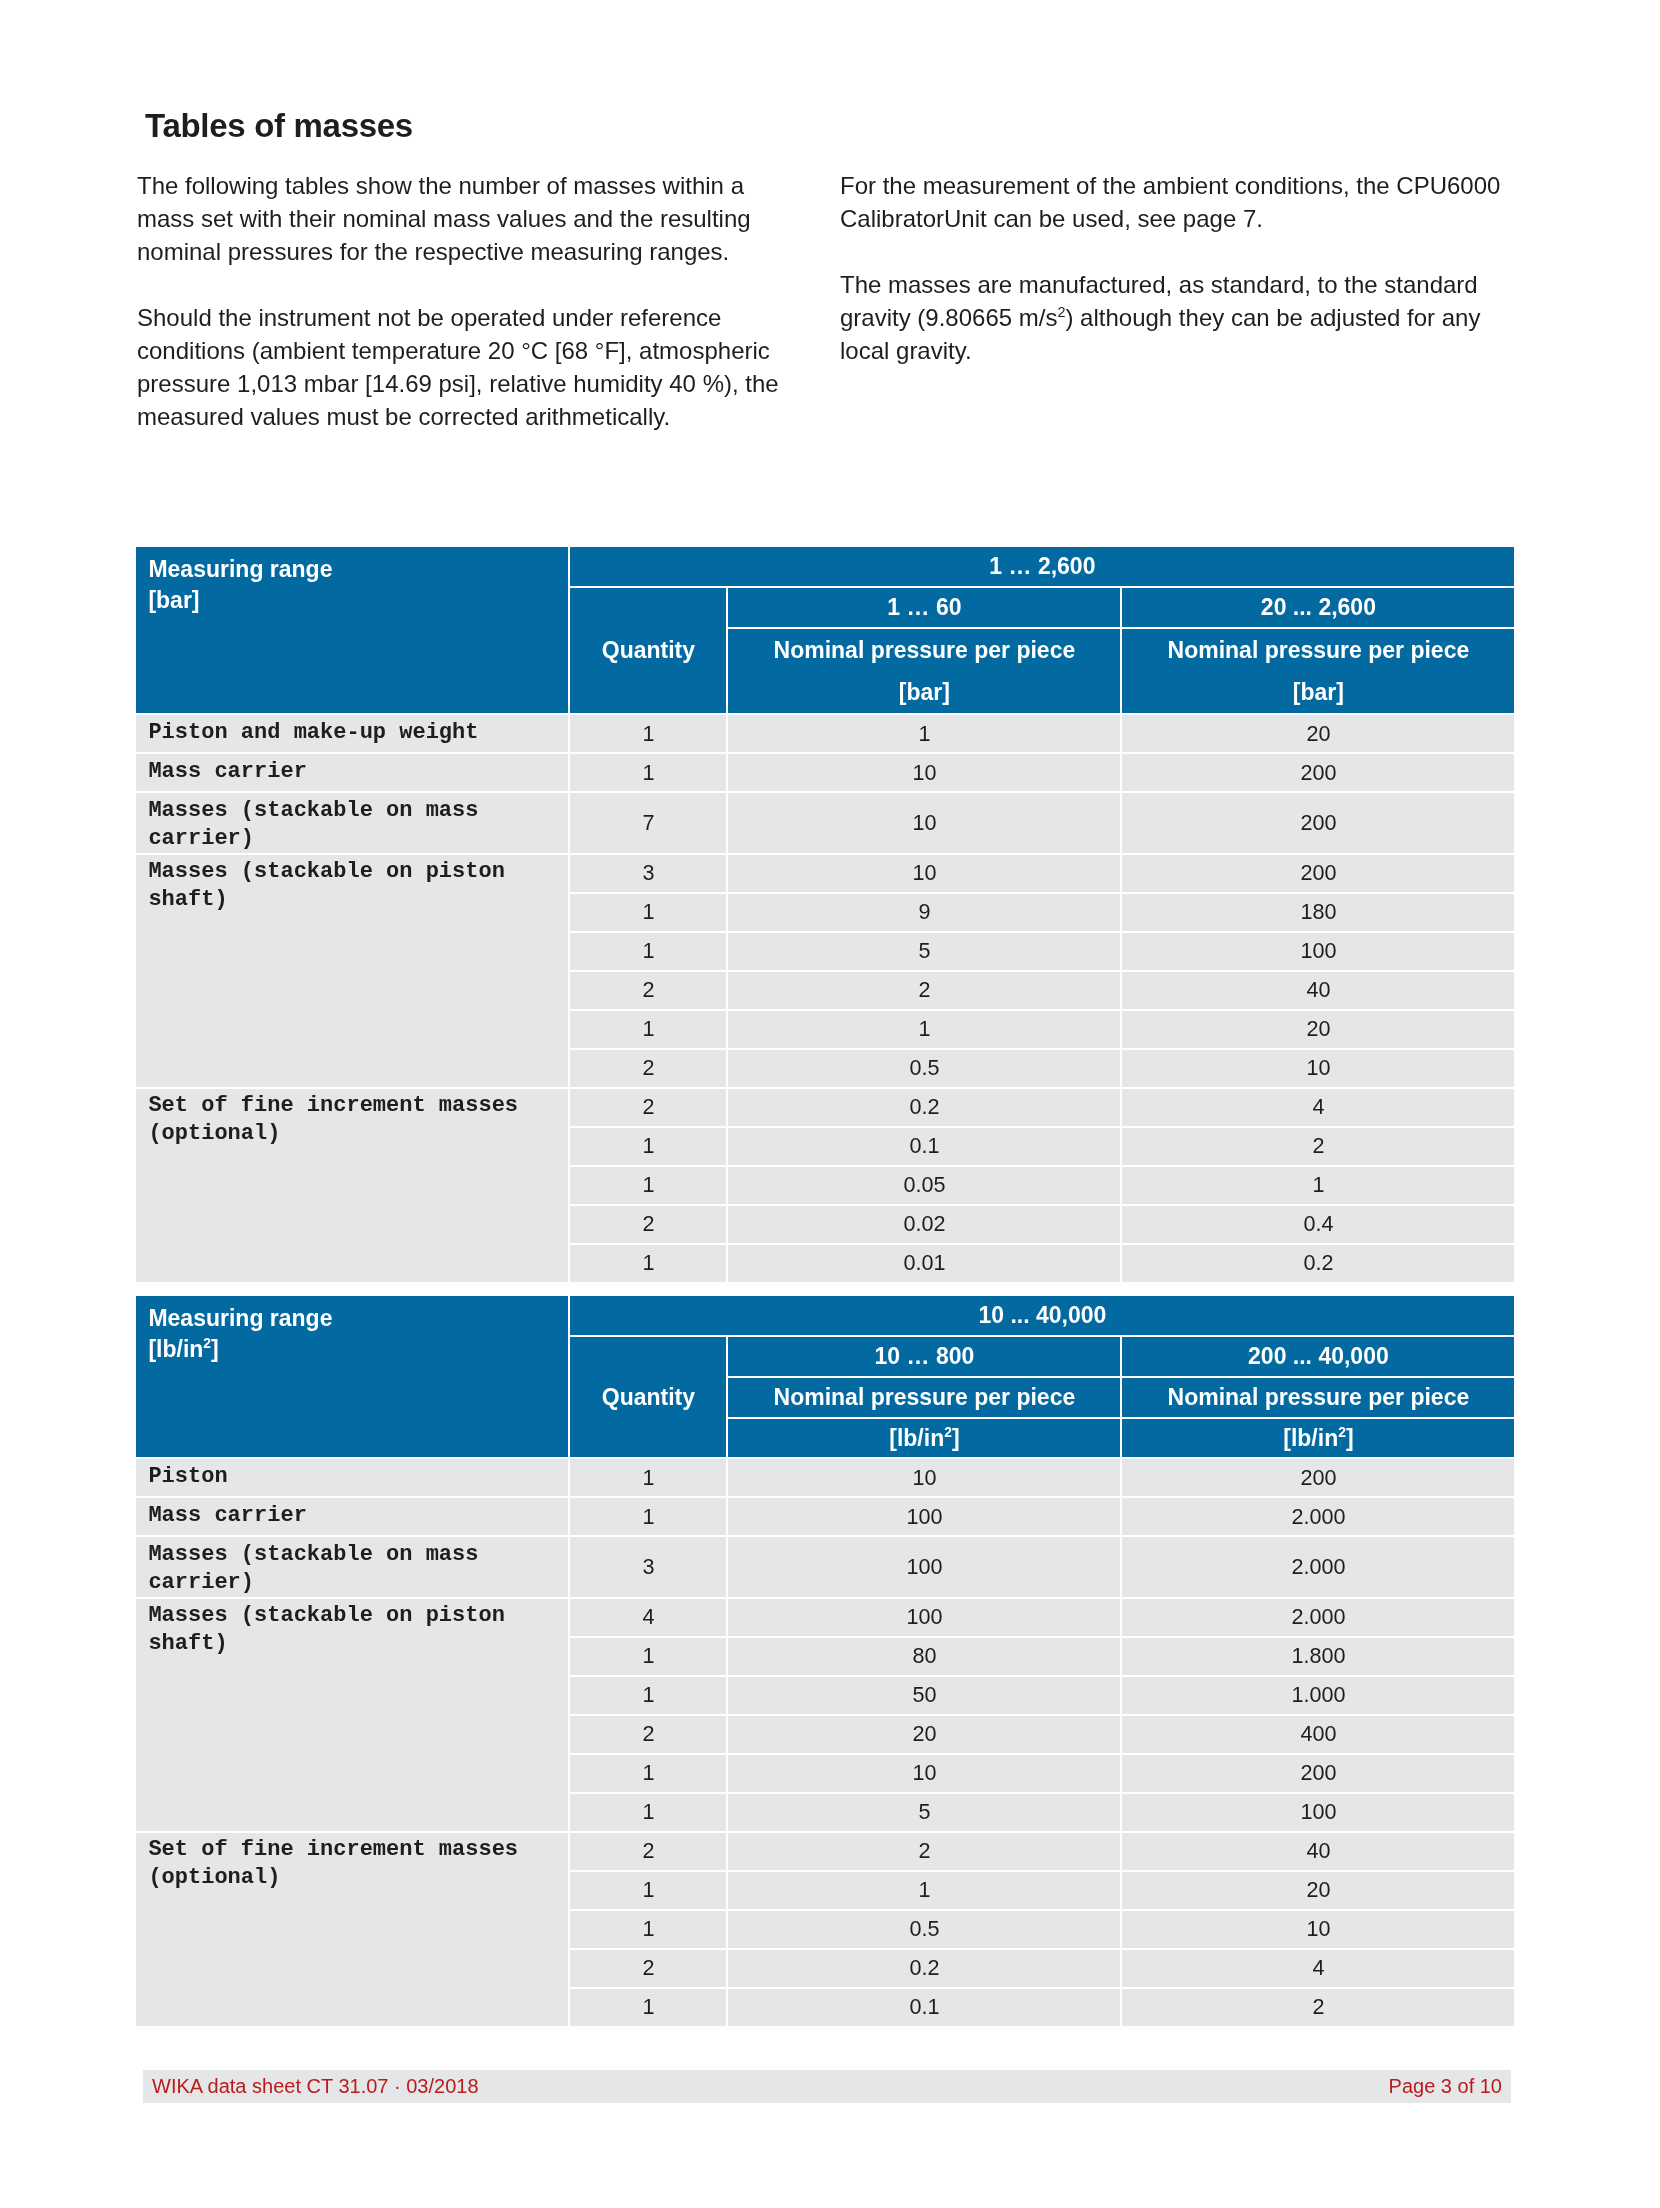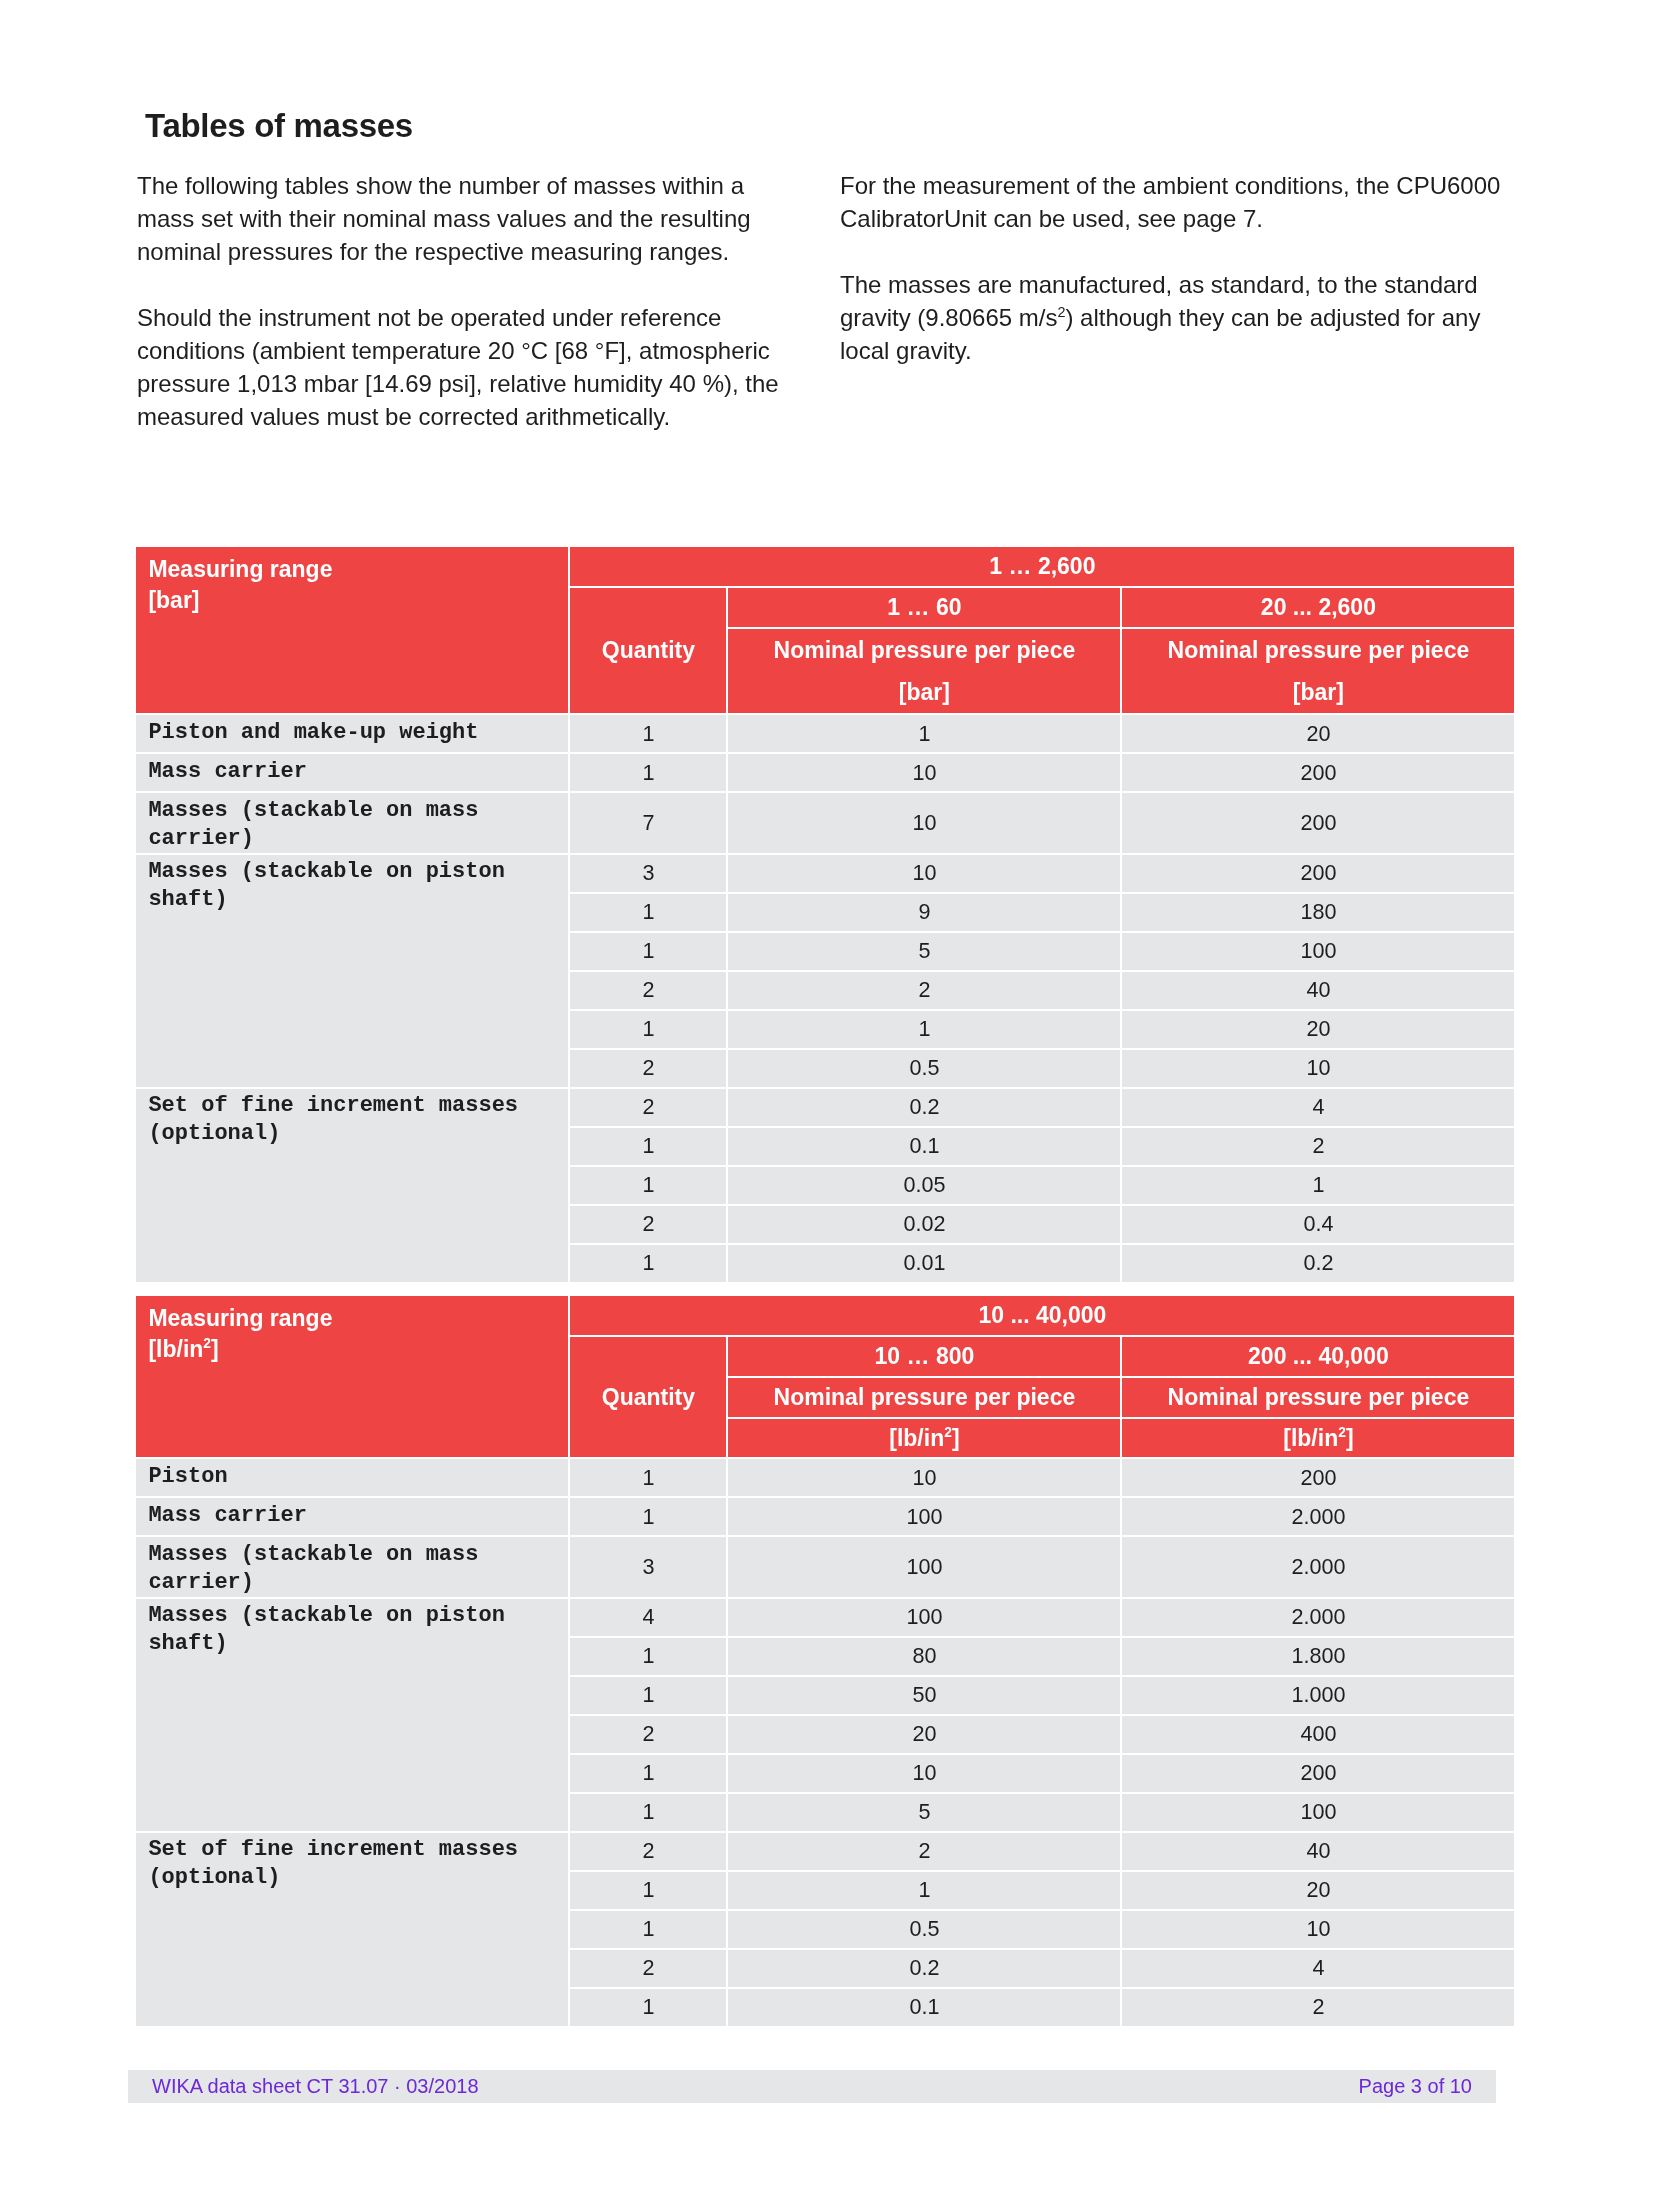--- a/index.html
+++ b/index.html
@@ -21,21 +21,21 @@
 
   table.mass {
     position: absolute; left: 137px; width: 1370px;
     border-collapse: separate; border-spacing: 2.6px 2.6px;
     margin-left: -2.6px;
     table-layout: fixed;
     font-size: 23px;
   }
   table.mass td, table.mass th { padding: 0; }
   table.mass th {
-    background: #ef4444; color: #ffffff; font-weight: bold;
+    background: #0369a1; color: #ffffff; font-weight: bold;
     text-align: center; vertical-align: middle;
   }
   table.mass th.range-label {
     text-align: left; vertical-align: top;
     padding: 7px 12px; line-height: 31px;
   }
   table.mass td {
     background: #e5e6e7; text-align: center; vertical-align: middle;
     height: 37px; font-size: 21.6px;
   }
@@ -45,24 +45,24 @@
   }
   .h-top { height: 39px; }
   .h-sub { height: 39px; }
   .h-nom { height: 39px; }
   .h-unit { height: 38px; }
   .t1 { top: 545px; }
   .t2 { top: 1294px; }
   .nom-two-line { line-height: 42px; padding: 0 3.5px; }
 
   .footer {
-    position: absolute; left: 128px; top: 2070px; width: 1368px; height: 33px;
-    background: #e5e6e7; font-size: 20px; color: #6d28d9;
+    position: absolute; left: 143px; top: 2070px; width: 1368px; height: 33px;
+    background: #e5e6e7; font-size: 20px; color: #b91c1c;
     display: flex; justify-content: space-between; align-items: center;
-    padding: 0 24px;
+    padding: 0 9px;
   }
 </style>
 </head>
 <body>
 
 <h1 class="page-title">Tables of masses</h1>
 
 <div class="intro-col intro-left">
   <p>The following tables show the number of masses within a mass set with their nominal mass values and the resulting nominal pressures for the respective measuring ranges.</p>
   <p>Should the instrument not be operated under reference conditions (ambient temperature 20 °C [68 °F], atmospheric pressure 1,013 mbar [14.69 psi], relative humidity 40 %), the measured values must be corrected arithmetically.</p>

